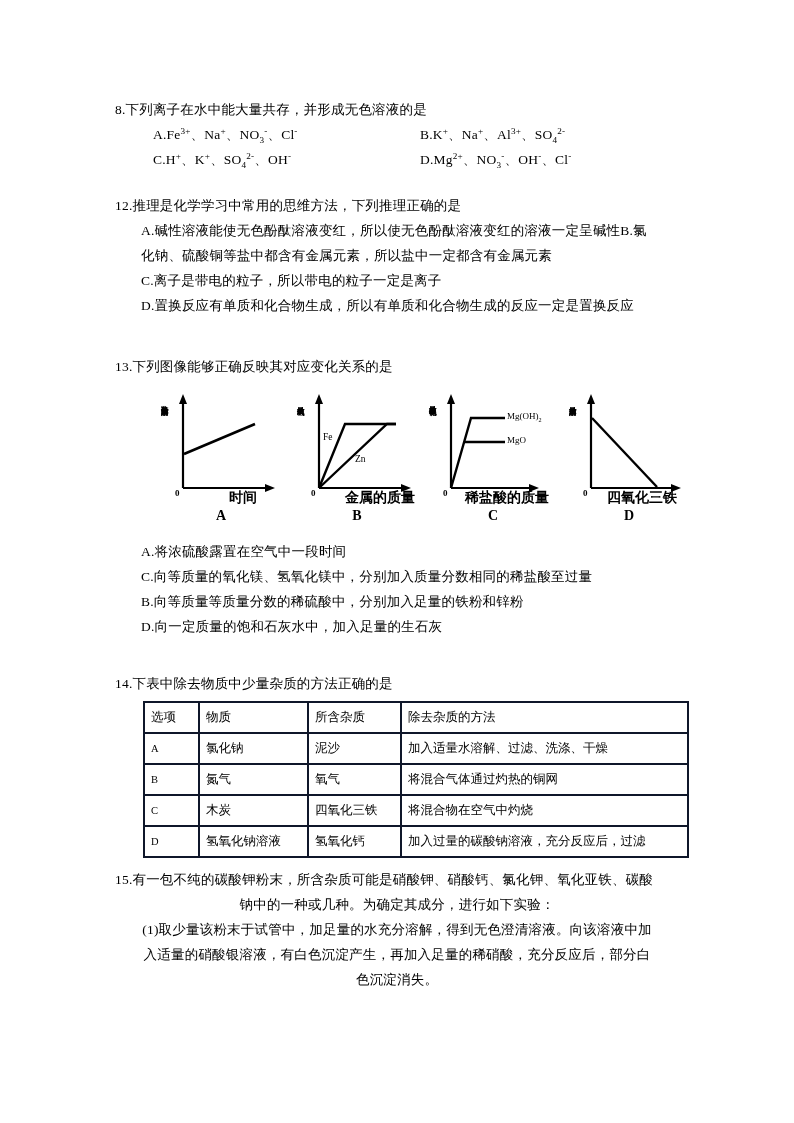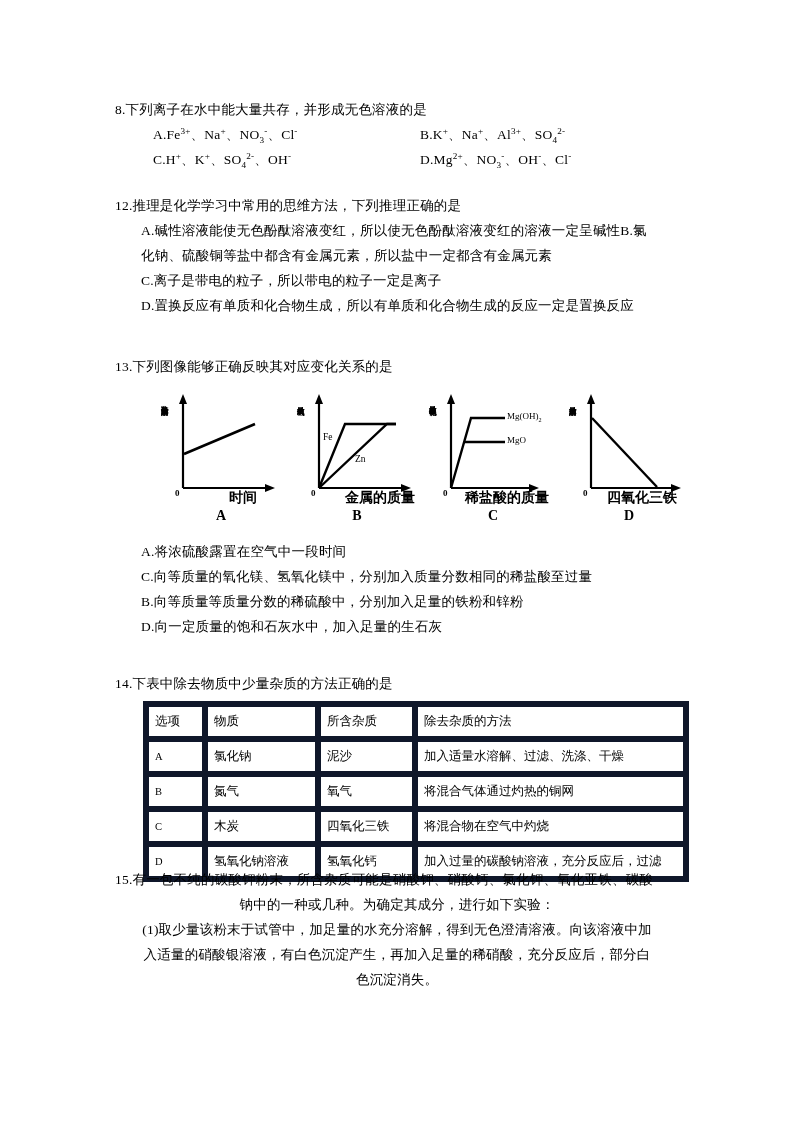--- a/index.html
+++ b/index.html
@@ -125,21 +125,21 @@
   table.purify {
     position: absolute;
     left: 143px;
     top: 701px;
     border-collapse: collapse;
     width: 546px;
     font-size: 12.5px;
     font-family: "Liberation Serif", serif;
   }
   table.purify td, table.purify th {
-    border: 6px solid #0f172a;
+    border: 2px solid #0f172a;
     padding: 4px 5px 5px 6px;
     text-align: left;
     font-weight: normal;
     height: 20px;
     vertical-align: middle;
   }
   .col-opt { width: 42px; }
   .col-sub { width: 96px; }
   .col-imp { width: 80px; }
   .rowlab {

